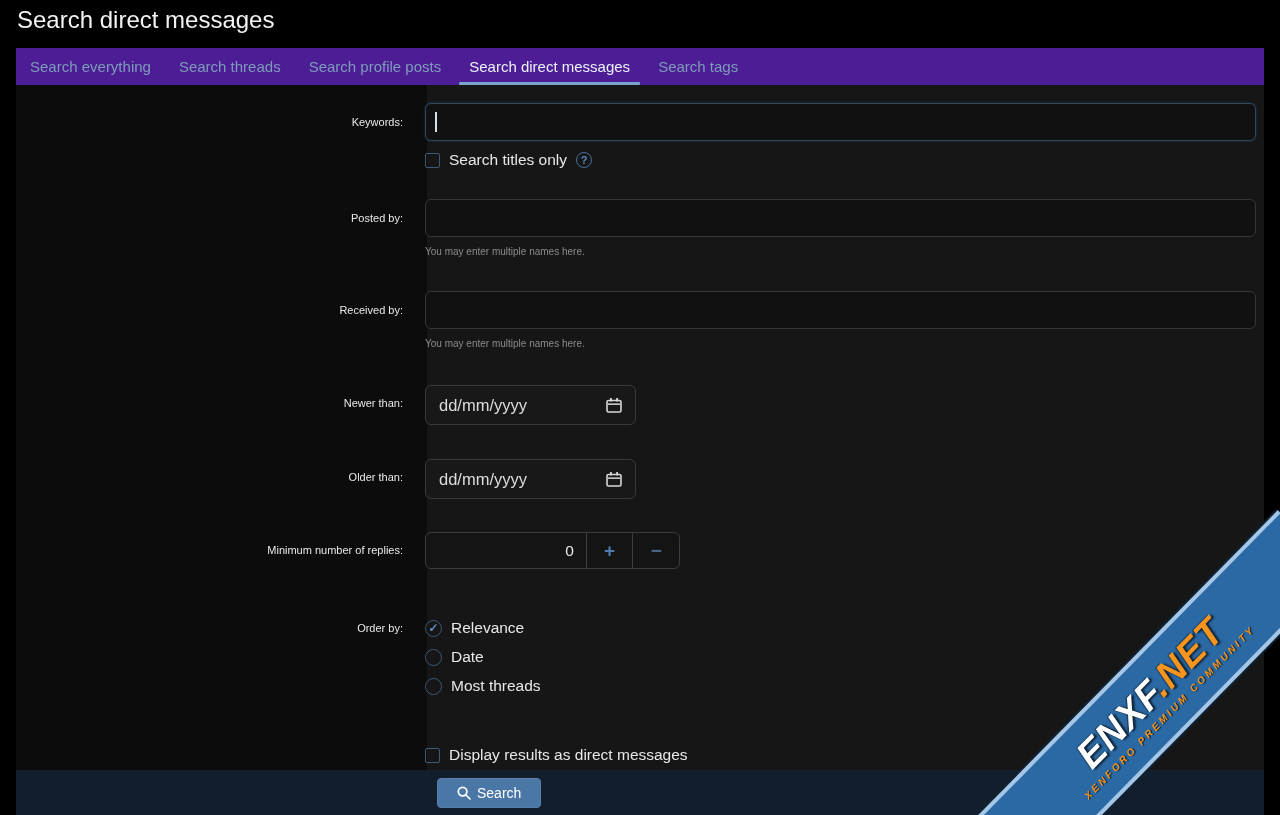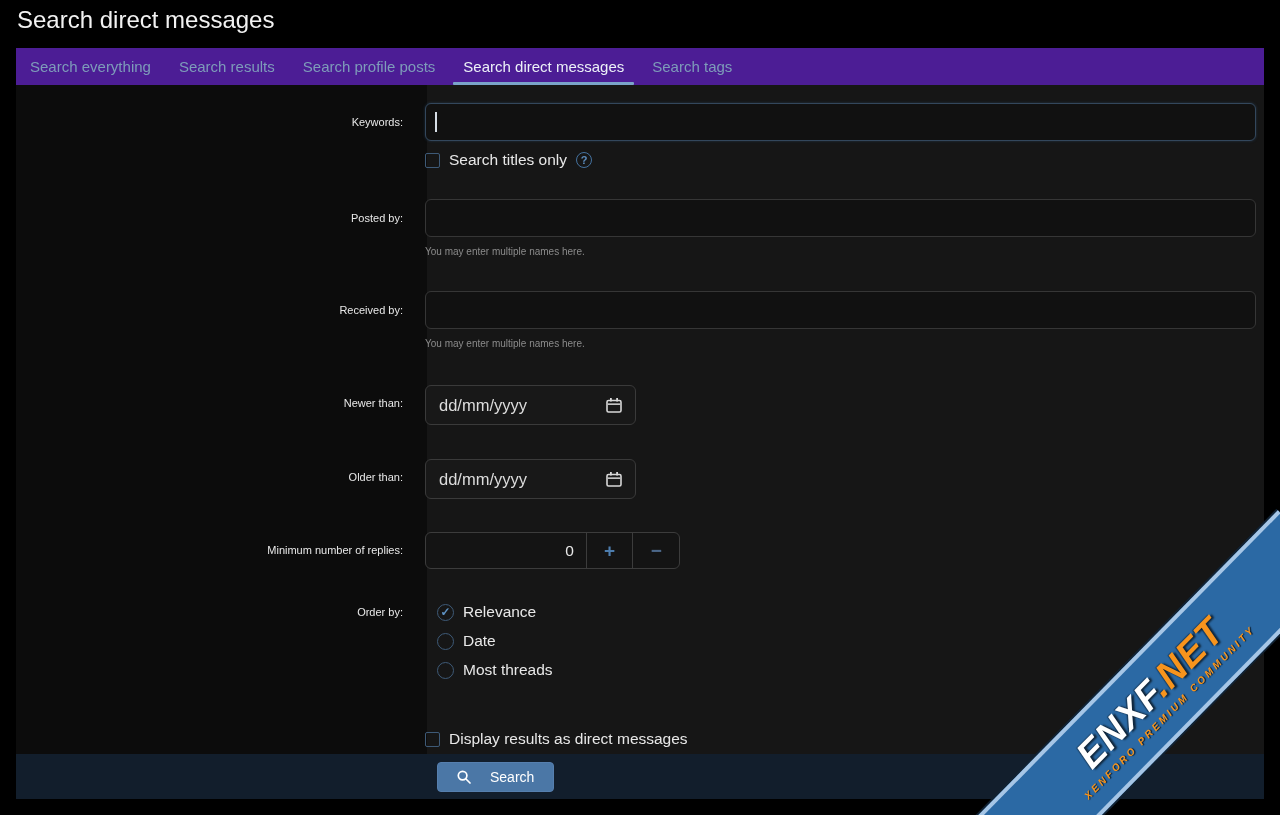--- a/index.html
+++ b/index.html
@@ -182,21 +182,21 @@
   .search-btn {
     background: #4b77a6;
     border: 1px solid #567fae;
     color: #fff;
     font-size: 14px;
     height: 30px;
     padding: 0 19px;
     border-radius: 4px;
     display: flex;
     align-items: center;
-    gap: 19px;
+    gap: 6px;
     cursor: pointer;
   }
   .search-btn svg { display: block; }
 
   
   .ribbon-layer { position: absolute; inset: 0; overflow: hidden; pointer-events: none; }
   .ribbon {
     position: absolute;
     left: 935px; top: 654px;
     width: 440px; height: 88px;
@@ -228,35 +228,35 @@
     font-style: italic;
     letter-spacing: 3px;
     color: #f7941d;
     text-shadow: 1px 1px 1px rgba(0,0,0,.7);
     white-space: nowrap;
   }
 
   .mt10 { margin-top: 10px; }
   .mt30 { margin-top: 30px; }
   .mt33 { margin-top: 33px; }
-  .mt32 { margin-top: 32px; gap: 12px; }
+  .mt32 { margin-top: 48px; }
   .mt34 { margin-top: 34px; }
   .mt36 { margin-top: 36px; }
   .mt42 { margin-top: 42px; text-align: center; }
 </style>
 </head>
 <body>
 
 <div class="page-title">Search direct messages</div>
 
 <div class="block">
 
   <div class="tabs">
     <div class="tab">Search everything</div>
-    <div class="tab">Search results</div>
+    <div class="tab">Search threads</div>
     <div class="tab">Search profile posts</div>
     <div class="tab active">Search direct messages</div>
     <div class="tab">Search tags</div>
   </div>
 
   <div class="form-body">
 
     <div class="row">
       <div class="label lh-input">Keywords:</div>
       <div class="ctrl">

